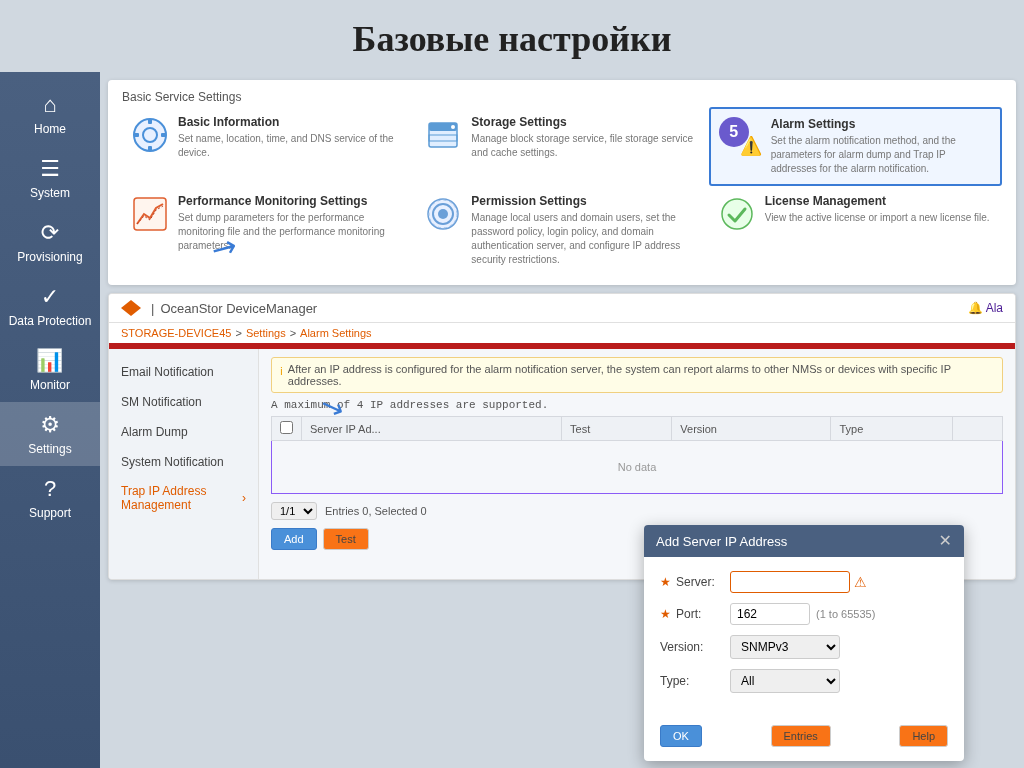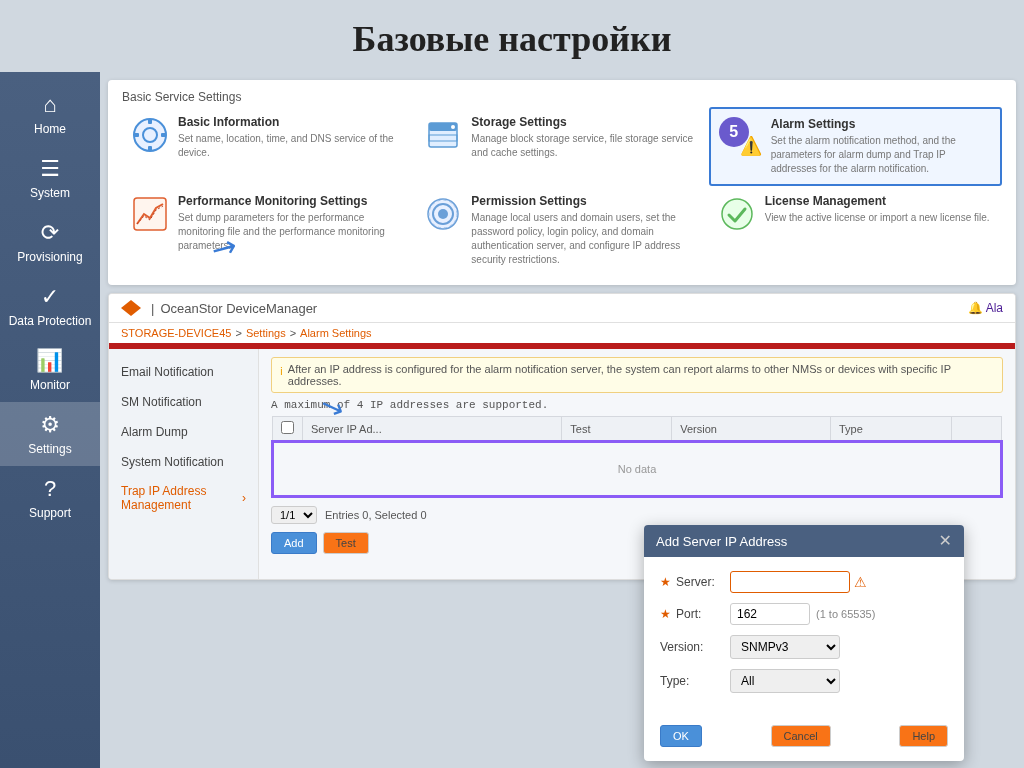--- a/index.html
+++ b/index.html
@@ -271,21 +271,21 @@
     .data-table th {
       background: #eef1f5;
       border: 1px solid #d5d8de;
       padding: 4px 8px;
       text-align: left;
       color: #555;
       font-weight: normal;
     }
 
     .data-table td {
-      border: 3px solid #8b5cf6;
+      border: 1px solid #8b5cf6;
       padding: 4px 8px;
       color: #444;
     }
 
     .table-checkbox-col { width: 30px; }
 
     .no-data-row td {
       text-align: center;
       color: #999;
       padding: 20px;
@@ -708,19 +708,19 @@
           <select class="form-select">
             <option selected="">All</option>
             <option>Trap</option>
             <option>Inform</option>
           </select>
         </div>
 
       </div>
       <div class="dialog-footer">
         <button class="btn btn-primary">OK</button>
-        <button class="btn">Cancel</button>
+        <button class="btn">Entries</button>
         <button class="btn">Help</button>
       </div>
     </div>
 
   </div>
 </div>
 
 </body></html>

